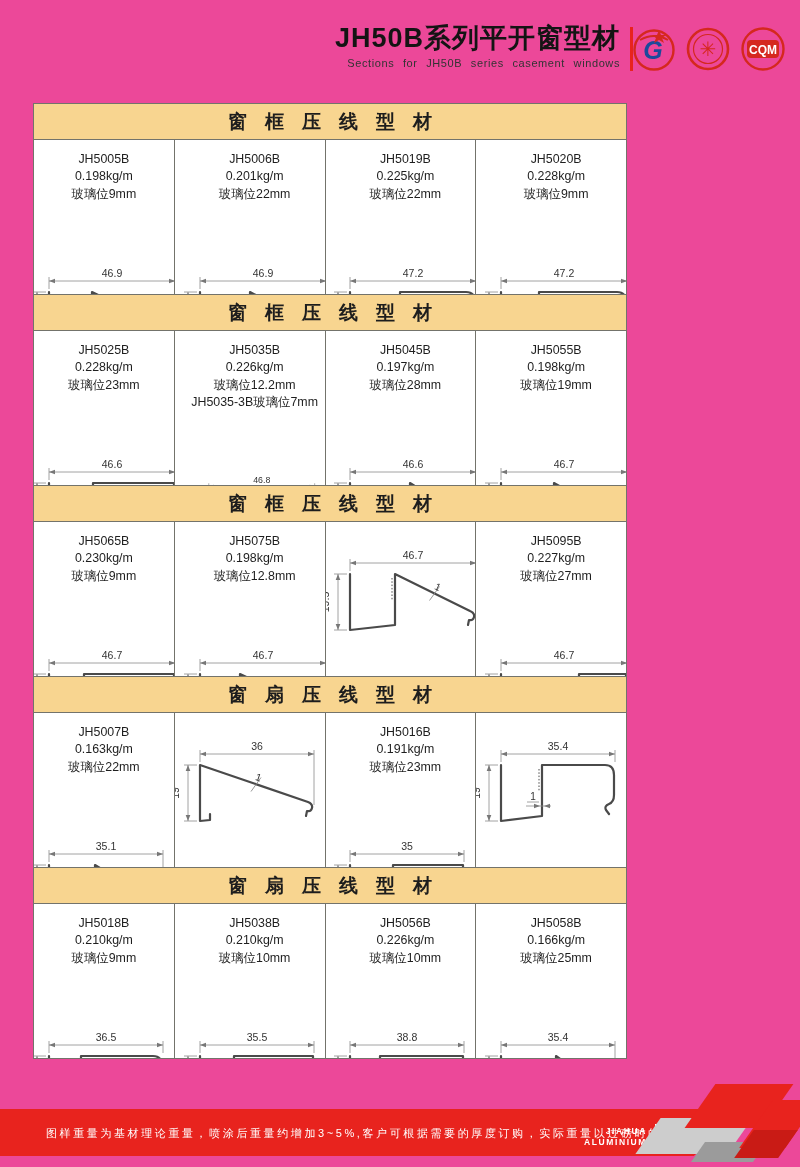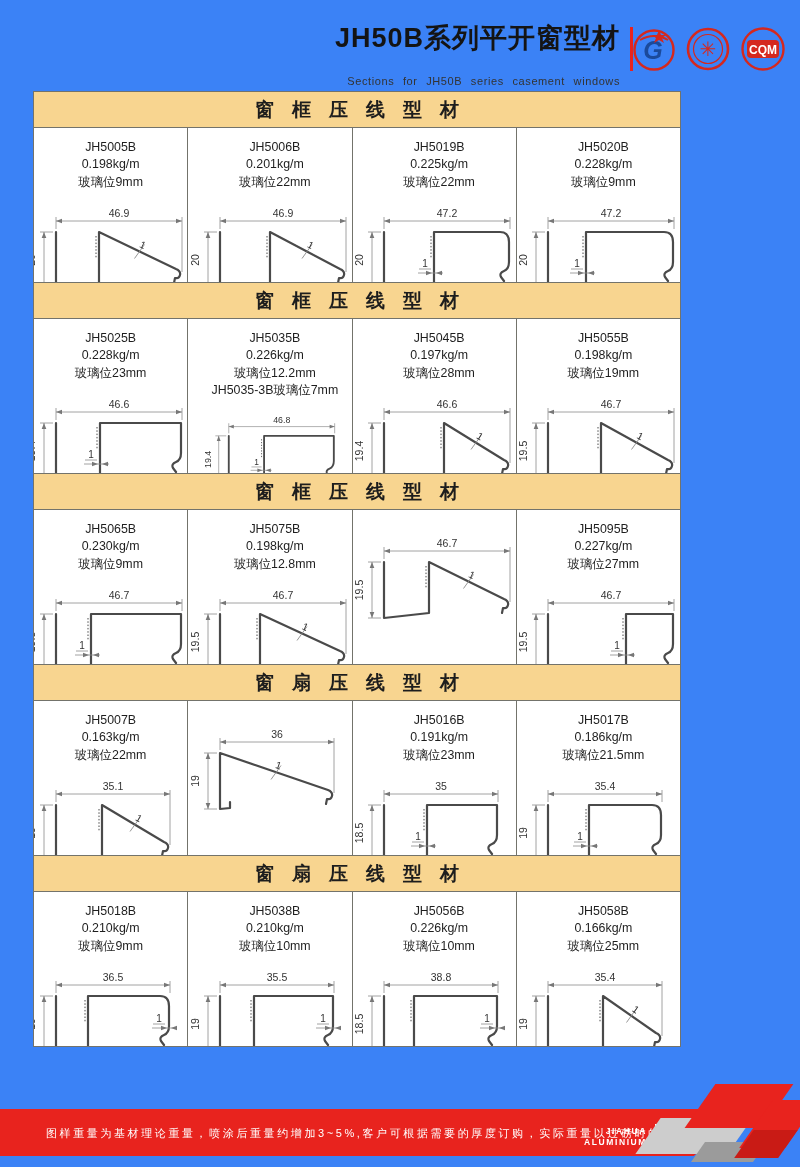--- a/index.html
+++ b/index.html
@@ -1,33 +1,33 @@
 <!DOCTYPE html>
 <html><head>
 <meta charset="utf-8">
 <style>
   html,body{margin:0;padding:0;background:#ffffff;}
   body{width:800px;height:1167px;position:relative;font-family:"Liberation Sans","DejaVu Sans",sans-serif;color:#222;}
-  .page{position:absolute;inset:0;overflow:hidden;background:#3b82f6;}
+  .page{position:absolute;inset:0;overflow:hidden;background:#ec4899;}
 
   
   .hdr{position:absolute;top:24px;left:0;width:800px;height:60px;}
   .title-block{position:absolute;right:180px;top:0;text-align:right;}
   .title-block h1{margin:0;font-size:27px;font-weight:bold;color:#141414;letter-spacing:1px;line-height:1.1;}
-  .subtitle{font-size:11px;color:#333;letter-spacing:0.6px;word-spacing:5px;margin-top:21px;}
+  .subtitle{font-size:11px;color:#333;letter-spacing:0.6px;word-spacing:5px;margin-top:3px;}
   .red-divider{position:absolute;right:167px;top:3px;width:3px;height:44px;background:#e8231e;}
   .logos{position:absolute;right:14px;top:2px;display:flex;gap:10px;align-items:center;}
 
   
-  .ptable{position:absolute;left:33px;top:91px;width:648px;border:1.4px solid #73736b;box-sizing:border-box;background:#fff;}
+  .ptable{position:absolute;left:33px;top:103px;width:594px;border:1.4px solid #73736b;box-sizing:border-box;background:#fff;}
   .psec-title{height:35px;line-height:35px;background:#f8d590;border-bottom:1.4px solid #73736b;text-align:center;
     font-size:19px;font-weight:bold;color:#1d1d1d;letter-spacing:18px;text-indent:18px;}
   .psec:not(:first-child) .psec-title{border-top:1.4px solid #73736b;}
   .cells{display:flex;}
-  .cell{flex:1 1 0;box-sizing:border-box;height:154px;padding-top:11px;display:flex;flex-direction:column;align-items:center;overflow:hidden;}
+  .cell{flex:1 1 0;box-sizing:border-box;height:154px;padding-top:11px;display:flex;flex-direction:column;align-items:center;overflow:hidden;gap:48px;}
   .cell + .cell{border-left:1.4px solid #73736b;padding-left:10px;}
   .info{text-align:center;font-size:12.4px;line-height:1.4;color:#1e1e1e;}
   .drawing{margin-top:15px;}
   svg text{font-family:"Liberation Sans","DejaVu Sans",sans-serif;}
 
   
   .footer-bar{position:absolute;left:0;top:1109px;width:746px;height:47px;background:#e8231e;
     clip-path:polygon(0 0,100% 0,93% 100%,0 100%);z-index:1;}
   .footer-note{position:absolute;left:46px;top:50%;transform:translateY(-50%);font-size:11px;color:#fff;letter-spacing:2.6px;white-space:nowrap;}
   .brand{position:absolute;left:584px;top:1109px;height:56px;display:flex;align-items:center;gap:8px;z-index:2;color:#fff;}
@@ -478,25 +478,20 @@
                 <path d="M34 26 L34 82 L77 77 L77 26 L147 26 L147 56 q0 7 -5 9 q-5 2 -3 6 l3 4" fill="none" stroke="#4a4a4a" stroke-width="2.2" stroke-linejoin="round" stroke-linecap="round"></path>
                 <line x1="74" y1="30" x2="74" y2="52" stroke="#4a4a4a" stroke-width="1" stroke-dasharray="1.5 1.8"></line>
                 <text x="68" y="61" text-anchor="middle" font-size="10" fill="#333">1</text>
                 <line x1="62" y1="63" x2="74" y2="63" stroke="#8a8a8a" stroke-width="0.8"></line>
                 <line x1="61" y1="67" x2="86" y2="67" stroke="#8a8a8a" stroke-width="0.8"></line>
                 <polygon points="75,67 69,64.7 69,69.3" fill="#777"></polygon>
                 <polygon points="79,67 85,64.7 85,69.3" fill="#777"></polygon>
               </svg></div>
           </div>
           <div class="cell">
-            <div class="info">
-              <div>JH5017B</div>
-              <div>0.186kg/m</div>
-              <div>玻璃位21.5mm</div>
-            </div>
             <div class="drawing"><svg width="178" height="94" viewBox="0 0 178 94">
                 <line x1="34" y1="23" x2="34" y2="11" stroke="#8a8a8a" stroke-width="0.8"></line>
                 <line x1="148" y1="23" x2="148" y2="11" stroke="#8a8a8a" stroke-width="0.8"></line>
                 <line x1="31" y1="26" x2="18" y2="26" stroke="#8a8a8a" stroke-width="0.8"></line>
                 <line x1="31" y1="82" x2="18" y2="82" stroke="#8a8a8a" stroke-width="0.8"></line>
                 <line x1="34" y1="15" x2="148" y2="15" stroke="#8a8a8a" stroke-width="0.8"></line>
                 <polygon points="34,15 40,12.7 40,17.3" fill="#777"></polygon>
                 <polygon points="148,15 142,12.7 142,17.3" fill="#777"></polygon>
                 <line x1="22" y1="26" x2="22" y2="82" stroke="#8a8a8a" stroke-width="0.8"></line>
                 <polygon points="22,26 19.7,32 24.3,32" fill="#777"></polygon>

